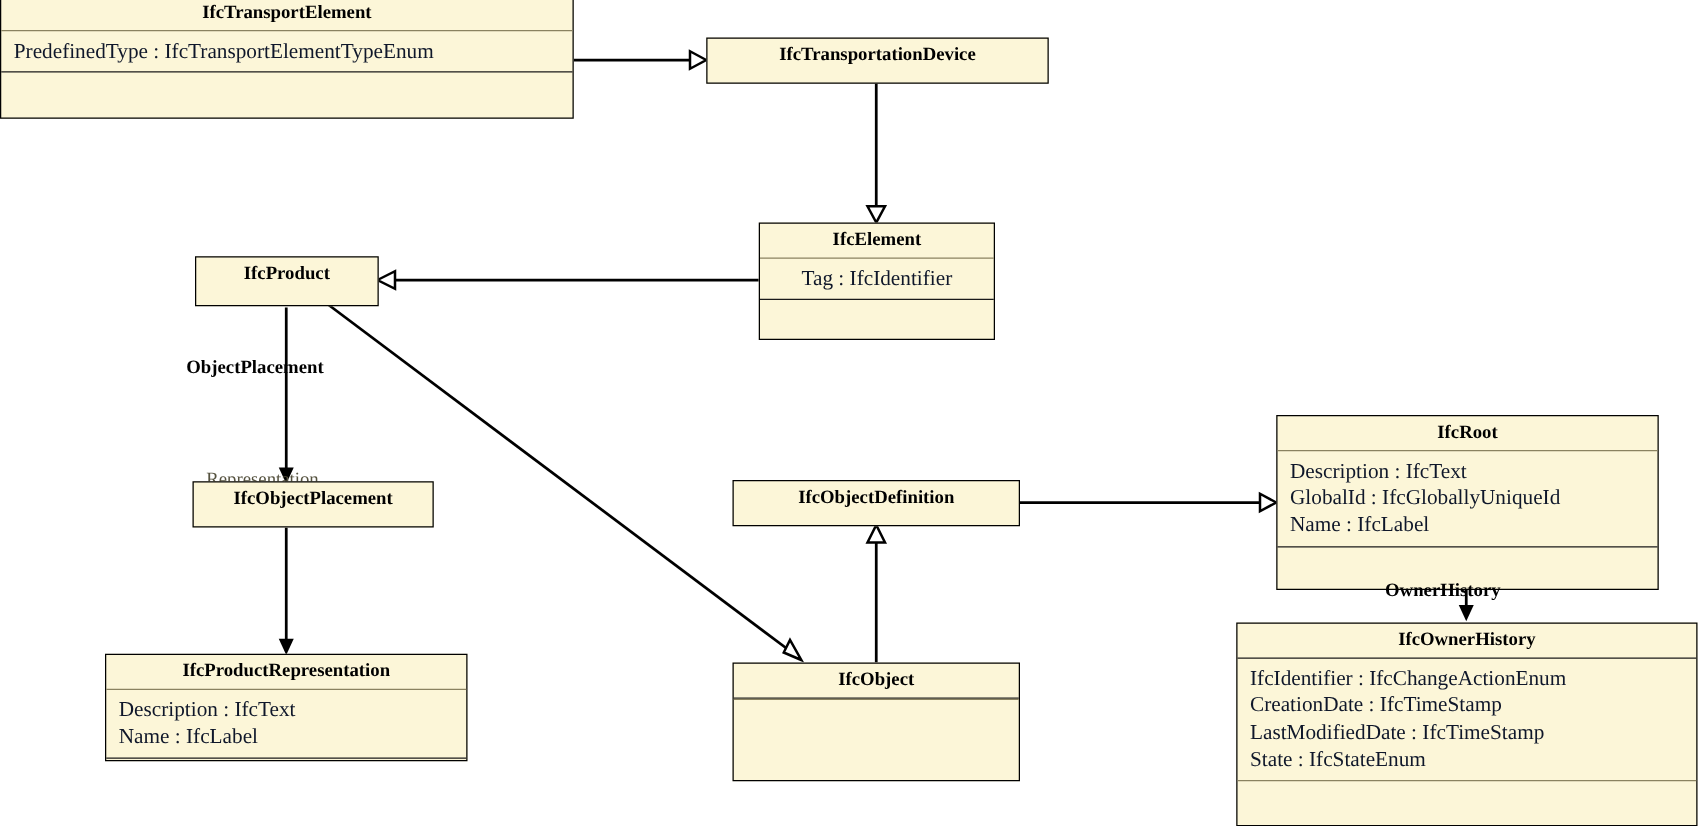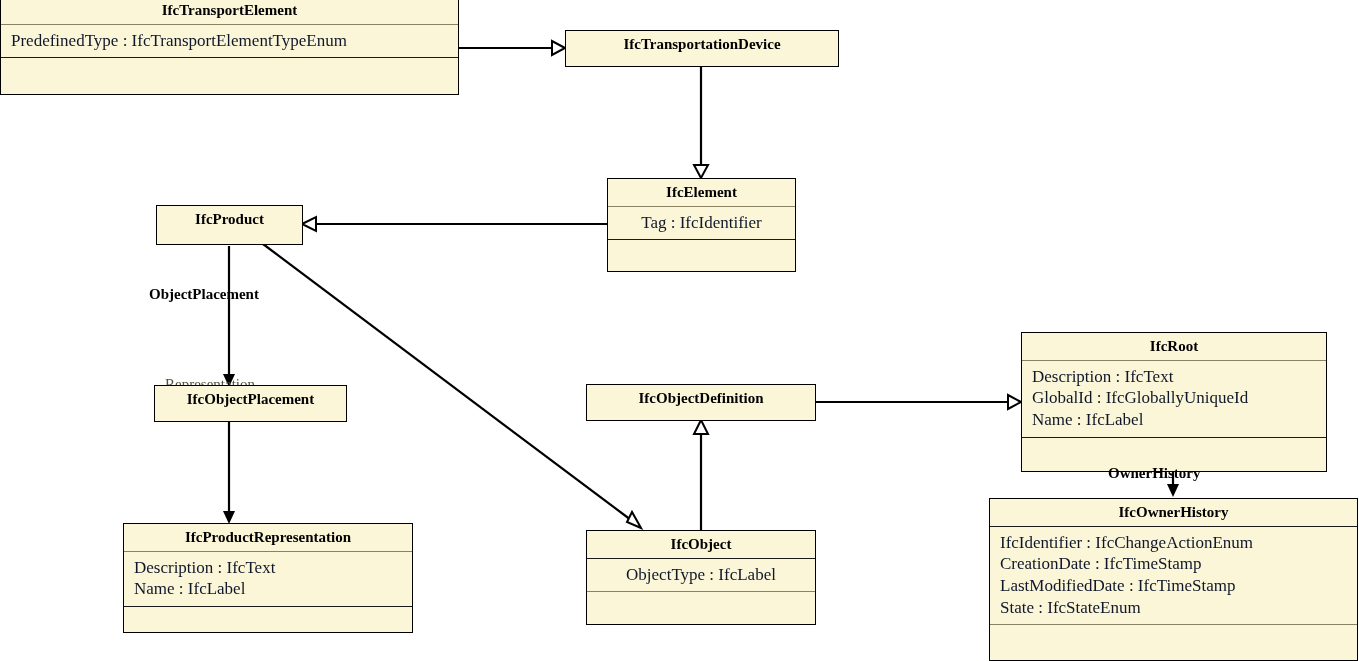--- a/index.html
+++ b/index.html
@@ -172,41 +172,38 @@
   <div class="uml-class" style="left:156px; top:205px; width:147px; height:40px;">
     <div class="uml-name">IfcProduct</div>
   </div>
 
   <div class="edge-label faded" style="left:165px; top:377px;">Representation</div>
 
   <div class="uml-class" style="left:114px; top:385px; width:193px; height:37px;margin-left:40px;">
     <div class="uml-name">IfcObjectPlacement</div>
   </div>
 
-  <div class="uml-class" style="left:84px; top:523px; width:290px; height:110px;margin-left:39px;">
+  <div class="uml-class" style="left:84px; top:523px; width:290px; height:86px;">
     <div class="uml-name">IfcProductRepresentation</div>
     <div class="uml-sep"></div>
     <div class="uml-attrs">
       <span class="uml-attr-line">Description : IfcText</span>
       <span class="uml-attr-line">Name : IfcLabel</span>
     </div>
     <div class="uml-sep-dark"></div>
     <div class="uml-ops"></div>
   </div>
 
   <div class="uml-class" style="left:586px; top:384px; width:230px; height:37px;">
     <div class="uml-name">IfcObjectDefinition</div>
   </div>
 
   <div class="uml-class" style="left:586px; top:530px; width:230px; height:95px;">
     <div class="uml-name">IfcObject</div>
     <div class="uml-sep-dark"></div>
-    <div class="uml-attrs" style="text-align:center;">
-      <span class="uml-attr-line">ObjectType : IfcLabel</span>
-    </div>
     <div class="uml-sep"></div>
     <div class="uml-ops"></div>
   </div>
 
   <div class="uml-class" style="left:1021px; top:332px; width:306px; height:140px;">
     <div class="uml-name">IfcRoot</div>
     <div class="uml-sep"></div>
     <div class="uml-attrs">
       <span class="uml-attr-line">Description : IfcText</span>
       <span class="uml-attr-line">GlobalId : IfcGloballyUniqueId</span>

